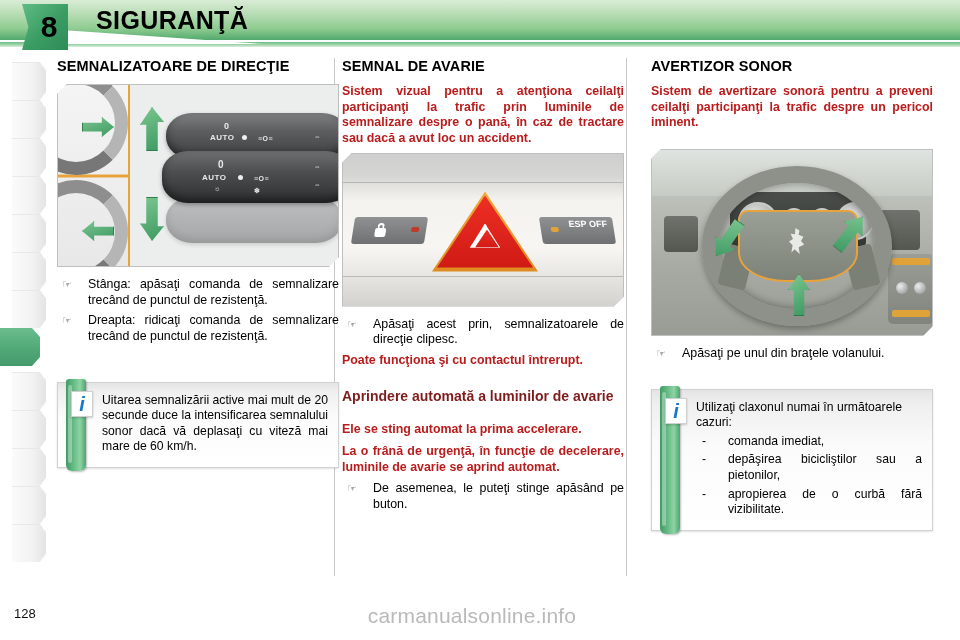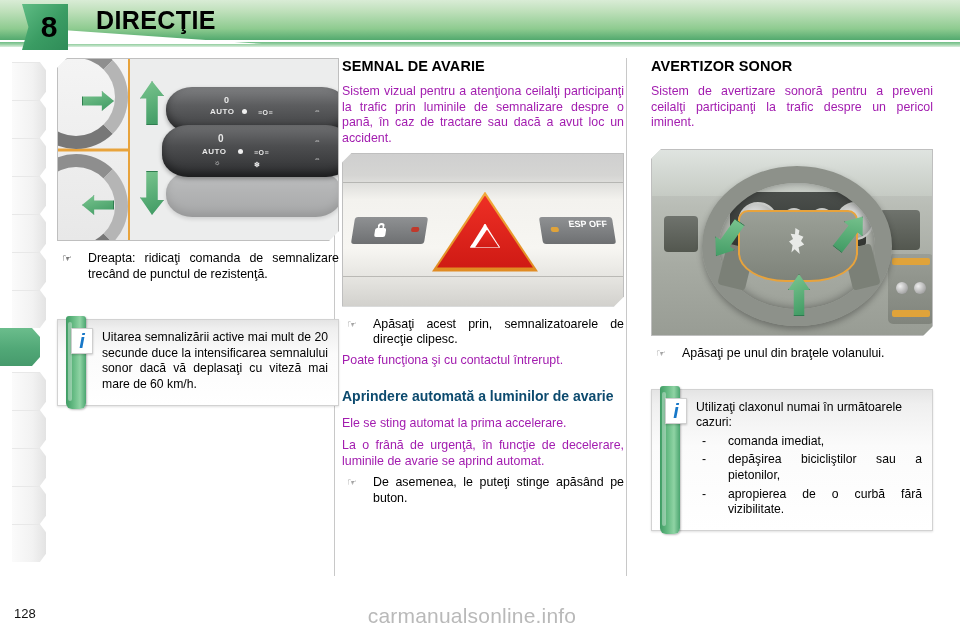--- a/index.html
+++ b/index.html
@@ -63,26 +63,26 @@
   .col-3 { left: 651px; }
   .divider { position: absolute; top: 58px; width: 1px; height: 518px; background: #c8c8c8; }
   .div-1 { left: 334px; }
   .div-2 { left: 626px; }
 
   h2.sec-title {
     font-size: 14.5px; font-weight: bold; color: #000;
     line-height: 1.18; margin-bottom: 9px; letter-spacing: .1px;
   }
   h3.sub-title {
-    font-size: 14px; font-weight: bold; color: #0c4a6e;
-    line-height: 1.2; margin: 0 0 11px 0;
+    font-size: 14px; font-weight: bold; color: #7f1d1d;
+    line-height: 1.2; margin: 0 0 17px 0;
   }
   p.body {
-    font-size: 12.4px; color: #a21caf; line-height: 1.26;
-    text-align: justify; margin-bottom: 6px;
+    font-size: 12.4px; color: #b91c1c; line-height: 1.26;
+    text-align: justify; margin-bottom: 6px; font-weight: bold;
   }
   p.body.left { text-align: left; }
 
   
   ul.hand-list { list-style: none; margin: 2px 0 4px 0; }
   ul.hand-list li {
     position: relative; padding-left: 31px; margin-bottom: 5px;
     font-size: 12.4px; line-height: 1.26; color: #000; text-align: justify;
   }
   ul.hand-list li .hand {
@@ -303,21 +303,21 @@
 <body>
 
 <div class="page">
 
   <div class="header"></div>
   <div class="header-underline"></div>
   <div class="header-notch"></div>
   <div class="chapter-badge">
     <span>8</span>
   </div>
-  <div class="header-title">DIRECŢIE</div>
+  <div class="header-title">SIGURANŢĂ</div>
 
   <div class="tabstrip">
     <div class="tab" style="top:0px"></div>
     <div class="tab" style="top:38px"></div>
     <div class="tab" style="top:76px"></div>
     <div class="tab" style="top:114px"></div>
     <div class="tab" style="top:152px"></div>
     <div class="tab" style="top:190px"></div>
     <div class="tab" style="top:228px"></div>
     <div class="tab active" style="top:266px"></div>
@@ -325,20 +325,21 @@
     <div class="tab" style="top:348px"></div>
     <div class="tab" style="top:386px"></div>
     <div class="tab" style="top:424px"></div>
     <div class="tab" style="top:462px"></div>
   </div>
 
   <div class="divider div-1"></div>
   <div class="divider div-2"></div>
 
   <div class="col col-1">
+    <h2 class="sec-title">SEMNALIZATOARE DE DIRECŢIE</h2>
 
     <div class="figure fig-stalks">
       <div class="stalk-left-pane"></div>
       <div class="wheel-arc wa1"></div>
       <div class="wheel-arc wa2"></div>
       <div class="arrow-g ar-l1"></div>
       <div class="arrow-g ar-l2"></div>
       <div class="arrow-g ar-up"></div>
       <div class="arrow-g ar-dn"></div>
       <div class="stalk stalk-c"></div>
@@ -357,20 +358,21 @@
         <div class="stalk-txt" style="left:52px; top:34px">☼</div>
         <div class="stalk-txt" style="left:92px; top:36px">❄</div>
         <div class="stalk-txt" style="left:152px; top:12px">⇔</div>
         <div class="stalk-txt" style="left:152px; top:30px">⇔</div>
       </div>
     </div>
 
     <ul class="hand-list">
       <li>
         <span class="hand">☞</span>
+        <span>Stânga: apăsaţi comanda de semnalizare trecând de punctul de rezistenţă.</span>
       </li>
       <li>
         <span class="hand">☞</span>
         <span>Dreapta: ridicaţi comanda de semnalizare trecând de punctul de rezistenţă.</span>
       </li>
     </ul>
 
     <div style="height:32px"></div>
 
     <div class="infobox">

